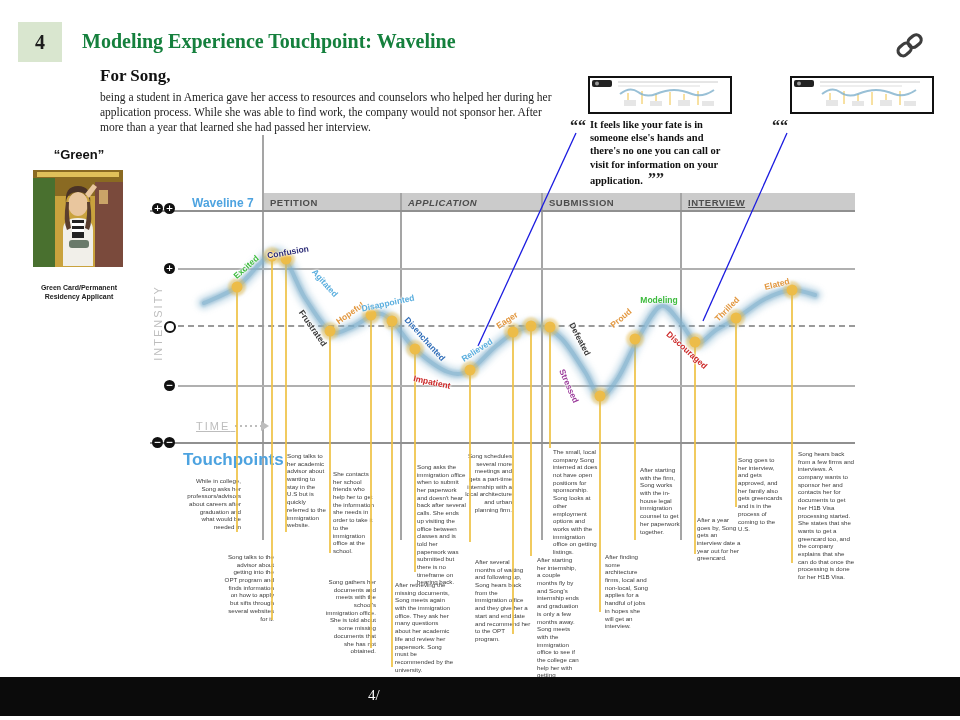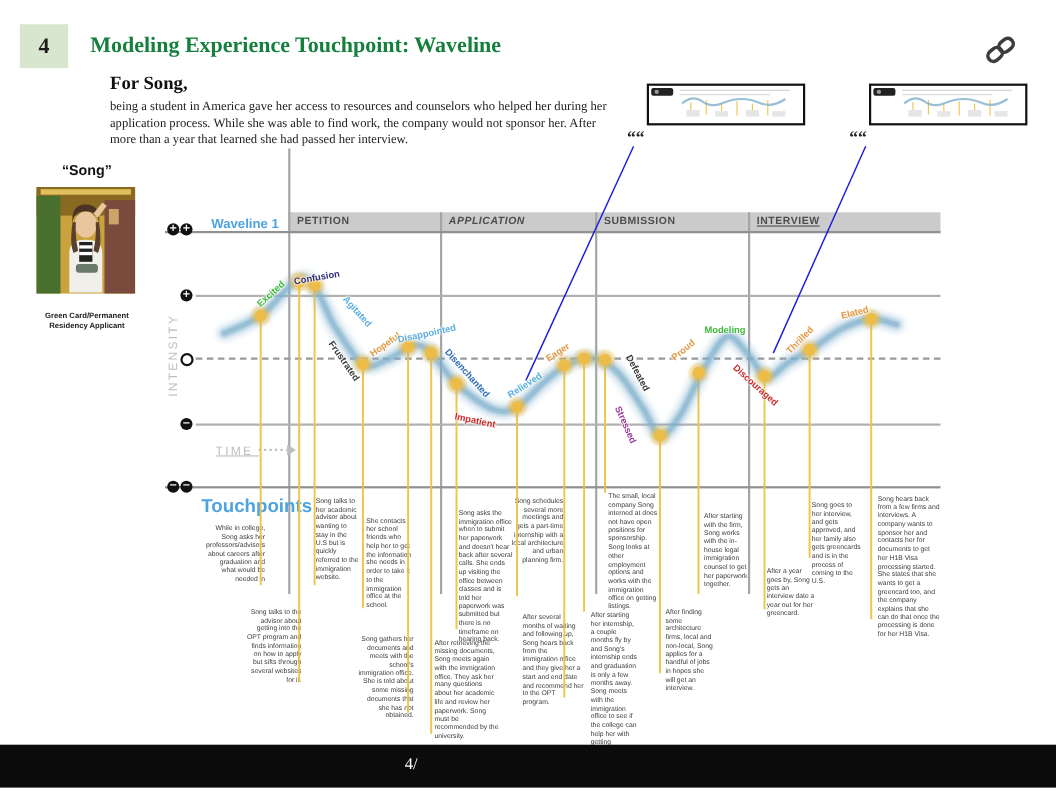--- a/index.html
+++ b/index.html
@@ -26,21 +26,21 @@
 
   
   .qcard{position:absolute;width:164px;}
   .qthumb{margin-left:18px;width:140px;height:34px;border:2px solid #111;background:#fff;cursor:pointer;}
   .qbody{display:flex;margin-top:4px;}
   .qmark{font:bold 16px "Liberation Serif",serif;color:#222;line-height:1;}
   .qtext{font:bold 10.5px/1.26 "Liberation Serif",serif;color:#111;margin-left:4px;width:138px;}
 
   
   .phase-bar{position:absolute;left:262px;top:193px;width:593px;height:19px;background:#cbcbcb;}
-  .phase-cell{position:absolute;top:180px;height:32px;box-sizing:border-box;padding:16px 0 0 8px;
+  .phase-cell{position:absolute;top:193px;height:32px;box-sizing:border-box;padding:4px 0 0 8px;
               font:bold 9.5px "Liberation Sans",sans-serif;color:#4d4d4d;letter-spacing:.5px;}
   .waveline-label{position:absolute;left:192px;top:196px;font:bold 12px "Liberation Sans",sans-serif;color:#4da3e0;}
   .hline{position:absolute;background:#b0b0b0;height:1.5px;}
   .hline.dark{background:#909090;height:2px;}
   .dashline{position:absolute;border-top:2px dashed #9a9a9a;height:0;}
   .vdiv{position:absolute;width:2px;background:#a5a5a5;}
   .axis-word{position:absolute;color:#bdbdbd;font:11px "Liberation Sans",sans-serif;letter-spacing:2px;}
   .scale-ic{position:absolute;display:flex;gap:1px;}
   .scale-dot{width:11px;height:11px;border-radius:50%;background:#111;color:#fff;
              display:flex;align-items:center;justify-content:center;font:bold 9px "DejaVu Sans",sans-serif;line-height:1;}
@@ -79,21 +79,21 @@
       <g transform="rotate(-40 17 15)" fill="none" stroke="#3d3d3d" stroke-width="3.2">
         <rect x="3" y="10" width="14" height="10" rx="5"></rect>
         <rect x="16" y="10" width="14" height="10" rx="5"></rect>
       </g>
     </svg>
   </div>
 
   <div class="for-heading">For Song,</div>
   <div class="intro">being a student in America gave her access to resources and counselors who helped her during her application process. While she was able to find work, the company would not sponsor her. After more than a year that learned she had passed her interview.</div>
 
-  <div class="persona-name">“Song”</div>
+  <div class="persona-name">“Green”</div>
   <div class="photo">
     <svg width="90" height="97" viewBox="0 0 90 97">
       <rect width="90" height="97" fill="#c9a23d"></rect>
       <rect width="90" height="26" fill="#8a6a22"></rect>
       <rect x="0" y="8" width="22" height="89" fill="#49702f"></rect>
       <rect x="62" y="12" width="28" height="85" fill="#7a4a3c"></rect>
       <rect x="66" y="20" width="9" height="14" fill="#caa468"></rect>
       <rect x="4" y="2" width="82" height="5" fill="#e0c05a"></rect>
       <path d="M30 96 L30 60 Q30 48 45 48 Q60 48 60 60 L60 96 Z" fill="#f1efe9"></path>
       <rect x="39" y="50" width="12" height="18" fill="#222"></rect>
@@ -128,20 +128,21 @@
         <g fill="#e6e6e6">
             <rect x="34" y="22" width="12" height="6"></rect>
             <rect x="60" y="23" width="12" height="5"></rect>
             <rect x="88" y="22" width="12" height="6"></rect>
             <rect x="112" y="23" width="12" height="5"></rect>
           </g>
       </svg>
     </div>
     <div class="qbody">
       <span class="qmark">““</span>
+      <span class="qtext"><span>It feels like your fate is in someone else's hands and there's no one you can call or visit for information on your application.</span>&nbsp;&nbsp;<span class="qmark">””</span></span>
     </div>
   </div>
 
   <div class="qcard" style="left:772px;top:76px;">
     <div class="qthumb">
       <svg width="136" height="30" viewBox="0 0 136 30">
         <rect x="2" y="2" width="20" height="7" rx="2" fill="#222"></rect>
         <circle cx="7" cy="5.5" r="2" fill="#999"></circle>
         <line x1="28" y1="4" x2="128" y2="4" stroke="#ccc" stroke-width="1"></line>
         <line x1="28" y1="8" x2="110" y2="8" stroke="#ddd" stroke-width="1"></line>
@@ -160,21 +161,21 @@
             <rect x="88" y="22" width="12" height="6"></rect>
             <rect x="112" y="23" width="12" height="5"></rect>
           </g>
       </svg>
     </div>
     <div class="qbody">
       <span class="qmark">““</span>
     </div>
   </div>
 
-  <div class="waveline-label">Waveline 1</div>
+  <div class="waveline-label">Waveline 7</div>
   <div class="phase-bar"></div>
   <div id="phase-cells">
       <div class="phase-cell" style="left: 262px; width: 138px;">PETITION</div>
       <div class="phase-cell" style="left: 400px; width: 141px; font-style: italic;">APPLICATION</div>
       <div class="phase-cell" style="left: 541px; width: 139px;">SUBMISSION</div>
       <div class="phase-cell" style="left: 680px; width: 175px; text-decoration: underline;">INTERVIEW</div>
     </div>
   <div id="dividers">
       <div class="vdiv" style="left: 262px; top: 135px; height: 405px;"></div>
       <div class="vdiv" style="left: 400px; top: 193px; height: 347px;"></div>
@@ -182,21 +183,21 @@
       <div class="vdiv" style="left: 680px; top: 193px; height: 347px;"></div>
     </div>
 
   <div class="hline dark" style="left:150px;top:210px;width:705px;"></div>
   <div class="hline" style="left:178px;top:268px;width:677px;"></div>
   <div class="dashline" style="left:178px;top:325px;width:677px;"></div>
   <div class="hline" style="left:178px;top:385px;width:677px;"></div>
   <div class="hline dark" style="left:150px;top:442px;width:705px;"></div>
 
   <div class="axis-word" style="left:108px;top:317px;transform:rotate(-90deg);transform-origin:center;width:100px;text-align:center;">INTENSITY</div>
-  <div class="axis-word" style="left:196px;top:404px;text-decoration:underline;">
+  <div class="axis-word" style="left:196px;top:420px;text-decoration:underline;">
     <span>TIME</span>
     <span class="time-arrow">
       <svg width="34" height="10" viewBox="0 0 34 10">
           <line x1="0" y1="5" x2="26" y2="5" stroke="#bdbdbd" stroke-width="2" stroke-dasharray="2 3"></line>
           <path d="M26 0 L34 5 L26 10 Z" fill="#bdbdbd"></path>
         </svg>
     </span>
   </div>
   <div id="scale-icons">
       <div class="scale-ic" style="left: 152px; top: 203px;">

